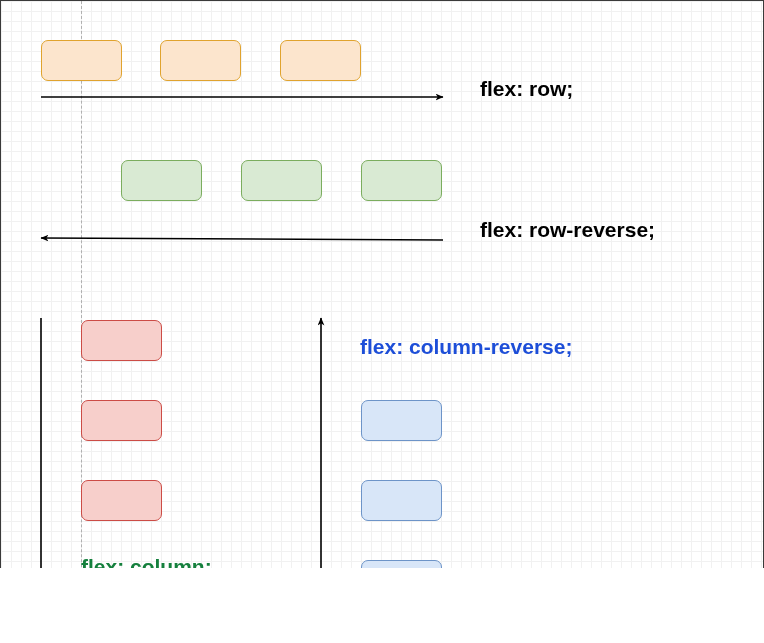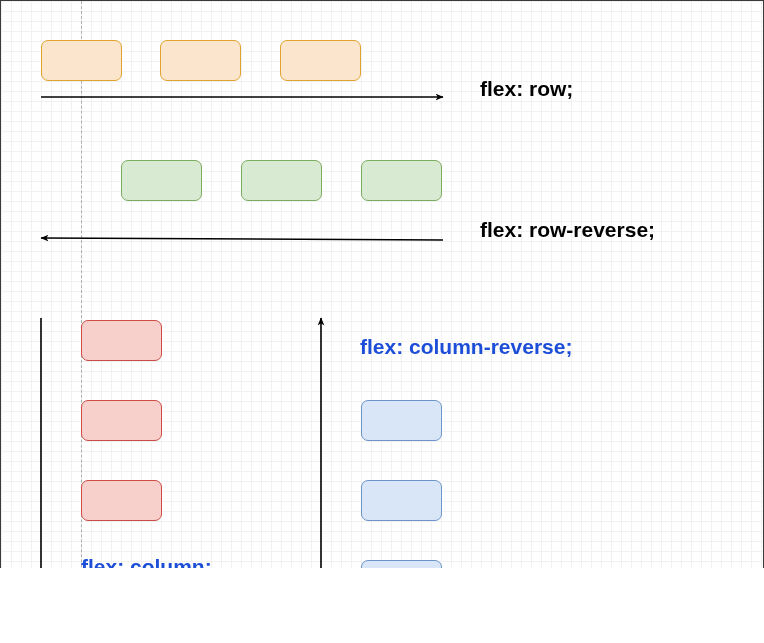--- a/index.html
+++ b/index.html
@@ -134,21 +134,21 @@
         <div class="box" style="left: 81px; top: 400px; width: 81px; height: 41px; background: rgb(247, 207, 203); border-color: rgb(204, 76, 70);"></div>
         <div class="box" style="left: 81px; top: 480px; width: 81px; height: 41px; background: rgb(247, 207, 203); border-color: rgb(204, 76, 70);"></div>
         <svg class="arrow-svg" width="24" height="309" style="left: 29px; top: 306px;">
           <defs>
             <marker id="head-2" markerWidth="9" markerHeight="9" refX="7.5" refY="3.4" orient="auto" markerUnits="userSpaceOnUse">
               <path d="M0,0 L8,3.4 L0,6.8 L2.2,3.4 Z" fill="#000000"></path>
             </marker>
           </defs>
           <line x1="12" y1="12" x2="12" y2="297" stroke="#000000" stroke-width="1.6" marker-end="url(#head-2)"></line>
         </svg>
-        <div class="caption" style="left: 81px; top: 556px; color: #1d4ed8;">flex: column;</div>
+        <div class="caption" style="left: 81px; top: 556px; color: #15803d;">flex: column;</div>
       </div>
       <div style="position: absolute; left: 0px; top: 0px;">
         <div class="box" style="left: 361px; top: 400px; width: 81px; height: 41px; background: rgb(216, 230, 248); border-color: rgb(109, 148, 200);"></div>
         <div class="box" style="left: 361px; top: 480px; width: 81px; height: 41px; background: rgb(216, 230, 248); border-color: rgb(109, 148, 200);"></div>
         <div class="box" style="left: 361px; top: 560px; width: 81px; height: 41px; background: rgb(216, 230, 248); border-color: rgb(109, 148, 200);"></div>
         <svg class="arrow-svg" width="24" height="306" style="left: 309px; top: 306px;">
           <defs>
             <marker id="head-3" markerWidth="9" markerHeight="9" refX="7.5" refY="3.4" orient="auto" markerUnits="userSpaceOnUse">
               <path d="M0,0 L8,3.4 L0,6.8 L2.2,3.4 Z" fill="#000000"></path>
             </marker>

